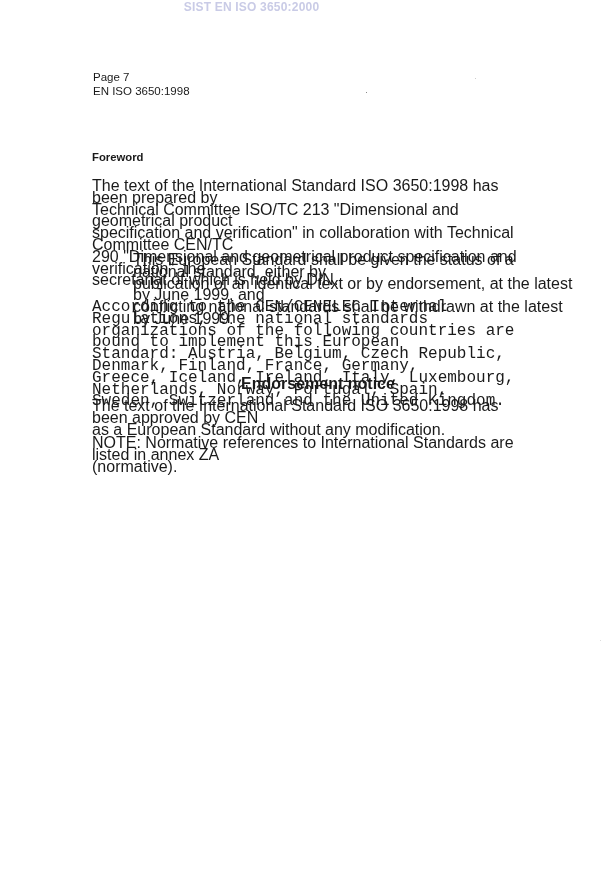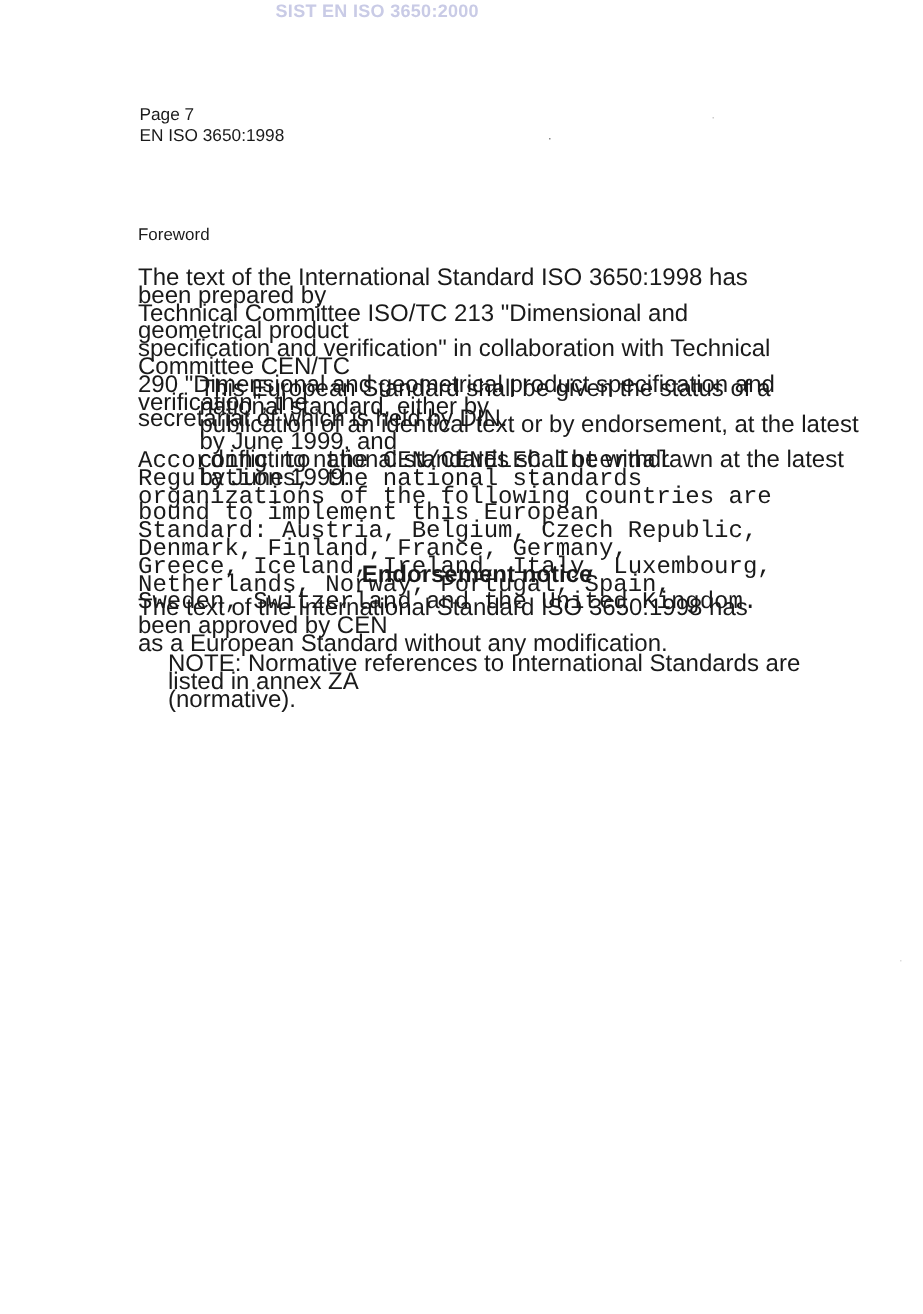--- a/index.html
+++ b/index.html
@@ -35,21 +35,21 @@
       line-height: 14px;
     }
     .section {
       position: absolute;
       left: 92px;
       width: 440px;
       font-size: 16px;
       line-height: 11.8px;
     }
     .heading {
-      font-weight: normal;
+      font-weight: bold;
       font-size: 11.3px;
     }
     .para {
       margin: 0;
       white-space: pre-line;
     }
     .center-heading {
       position: absolute;
       left: 108px;
       width: 420px;
@@ -98,20 +98,20 @@
 Sweden, Switzerland and the United Kingdom.</p>
 </div>
 
 <div class="center-heading" style="top:375px;">Endorsement notice</div>
 
 <div class="section" style="top:400px;">
   <p class="para">The text of the International Standard ISO 3650:1998 has been approved by CEN
 as a European Standard without any modification.</p>
 </div>
 
-<div class="section" style="top:437px;margin-left:20px;">
+<div class="section" style="top:437px;">
   <p class="para">NOTE: Normative references to International Standards are listed in annex ZA
 (normative).</p>
 </div>
 
 <div class="speck" style="left:366px;top:92px;"></div>
 <div class="speck" style="left:475px;top:78px;background:#ccc;"></div>
 <div class="speck" style="left:600px;top:640px;background:#ddd;"></div>
 
 </body></html>

